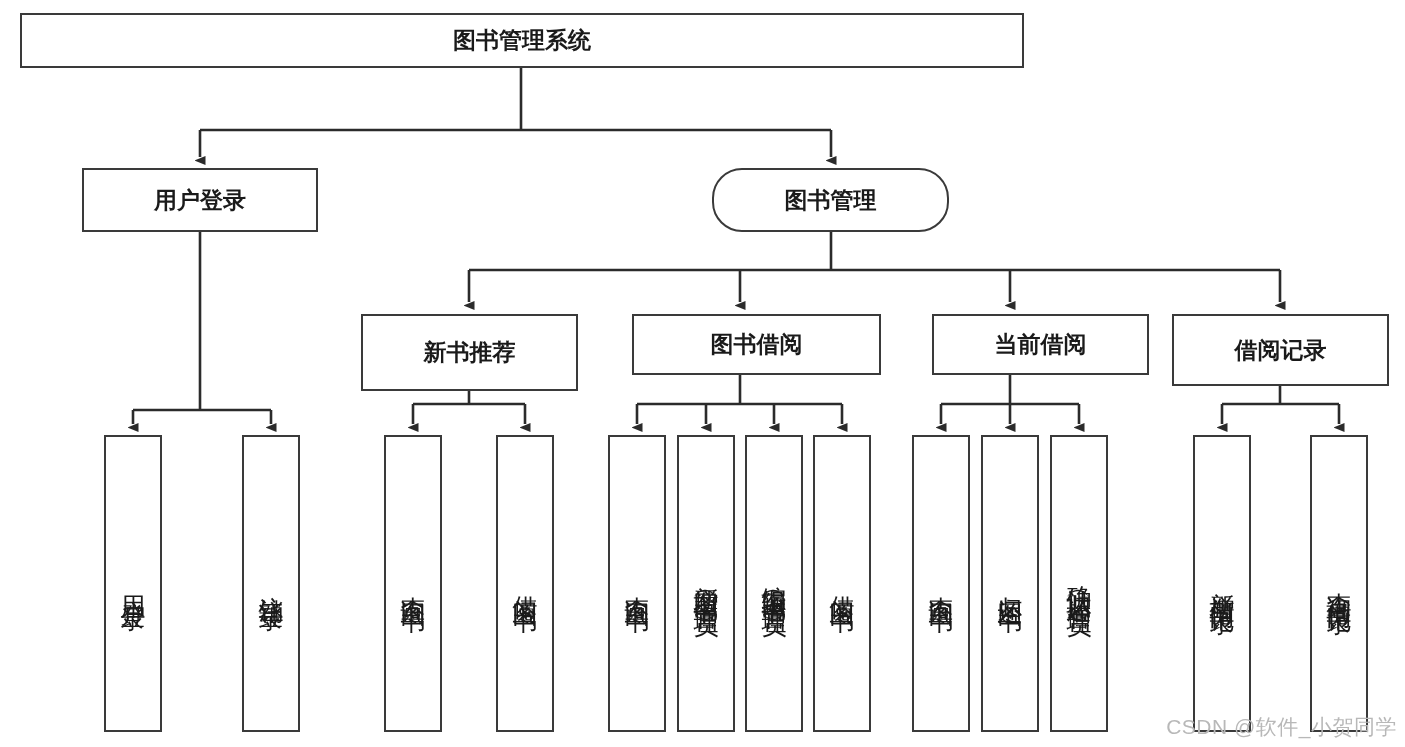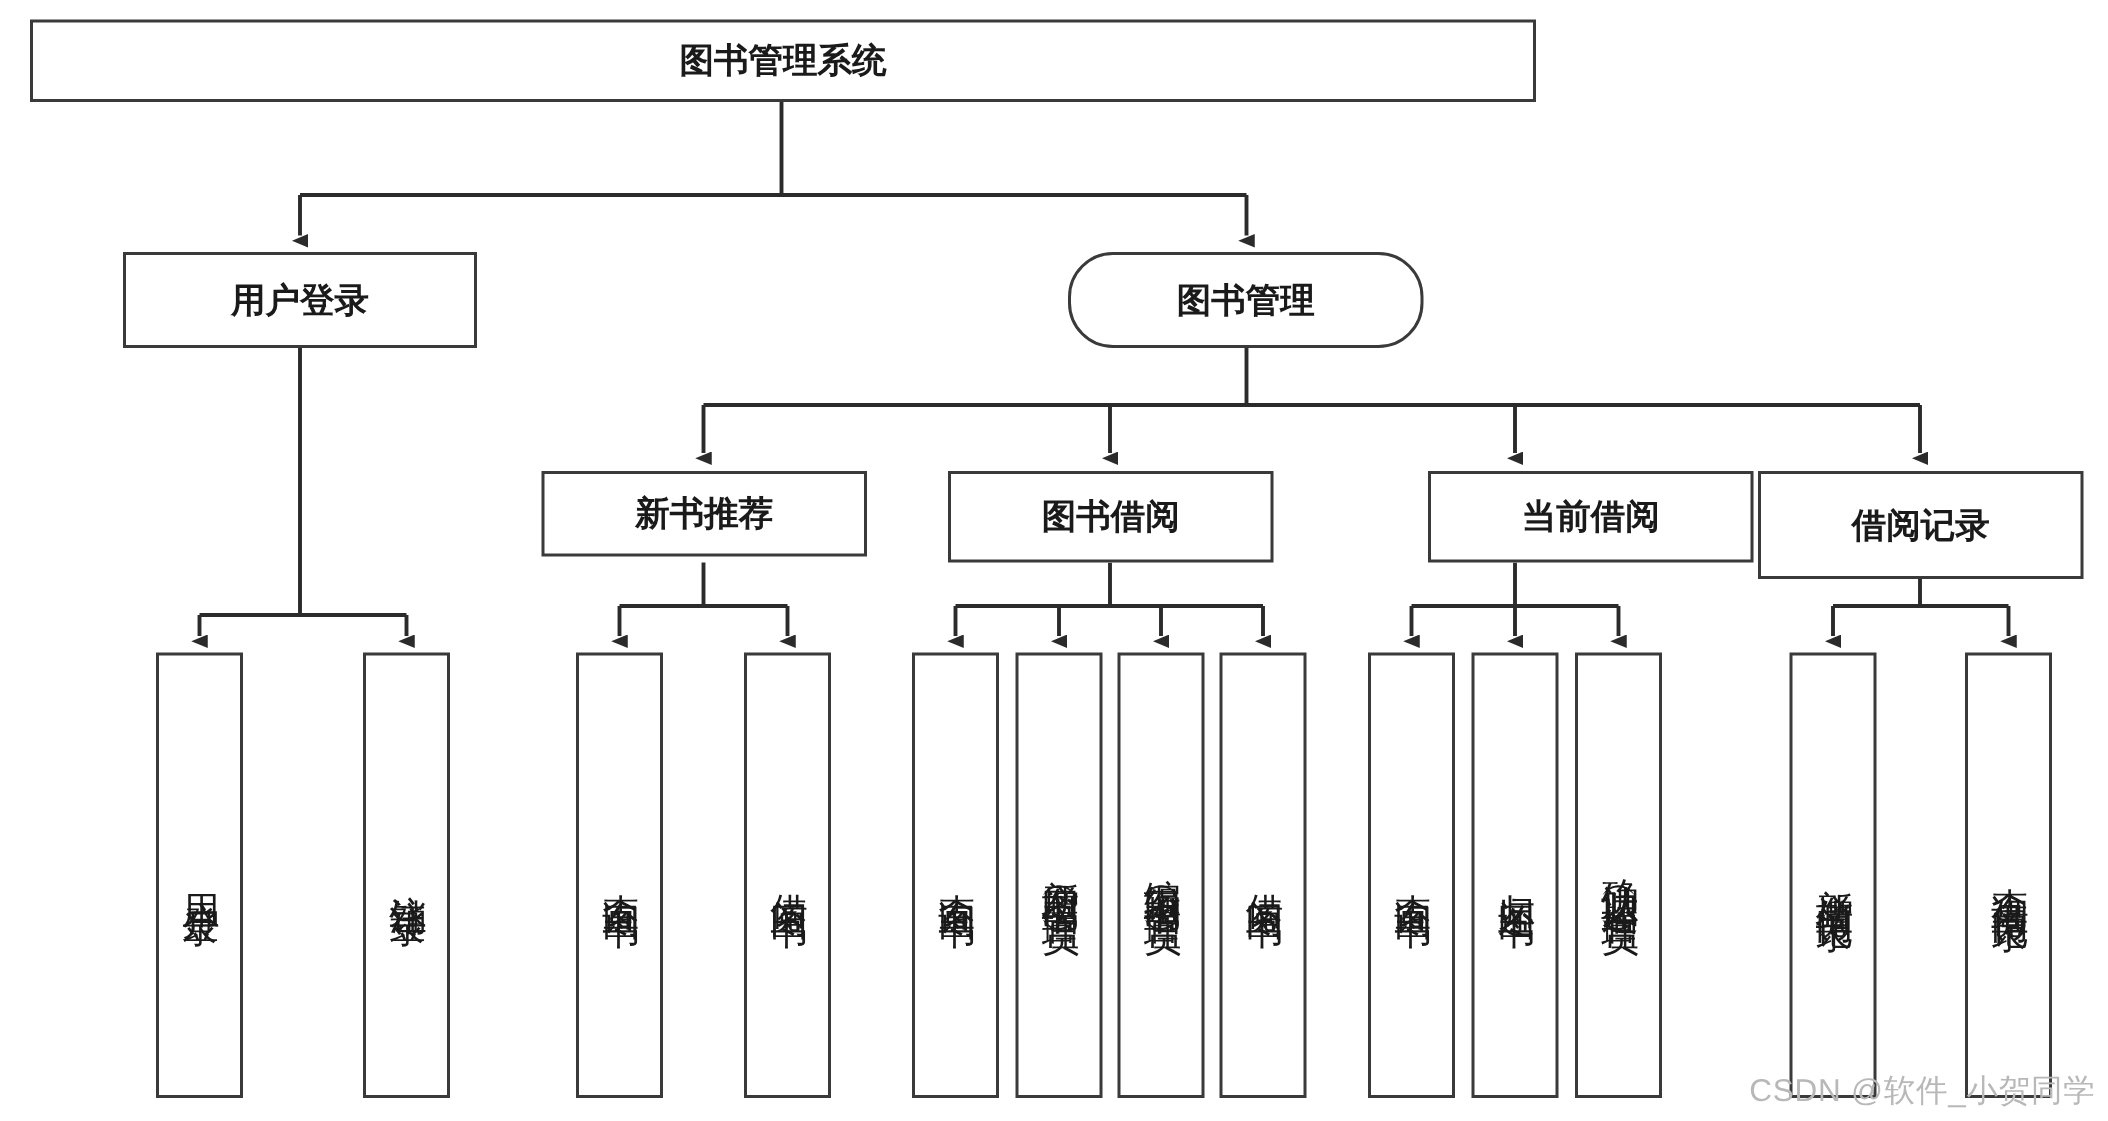--- a/index.html
+++ b/index.html
@@ -132,27 +132,27 @@
     <span class="label">图书管理系统</span>
   </div>
 
   <div class="node horiz" style="left:82px; top:168px; width:236px; height:64px;">
     <span class="label">用户登录</span>
   </div>
   <div class="node horiz" style="left:712px; top:168px; width:237px; height:64px;border-radius:30px;">
     <span class="label">图书管理</span>
   </div>
 
-  <div class="node horiz" style="left:361px; top:314px; width:217px; height:57px;">
+  <div class="node horiz" style="left:361px; top:314px; width:217px; height:77px;">
     <span class="label">新书推荐</span>
   </div>
-  <div class="node horiz" style="left:632px; top:314px; width:217px; height:61px;">
+  <div class="node horiz" style="left:632px; top:314px; width:249px; height:61px;">
     <span class="label">图书借阅</span>
   </div>
-  <div class="node horiz" style="left:952px; top:314px; width:217px; height:61px;">
+  <div class="node horiz" style="left:932px; top:314px; width:217px; height:61px;">
     <span class="label">当前借阅</span>
   </div>
   <div class="node horiz" style="left:1172px; top:314px; width:217px; height:72px;">
     <span class="label">借阅记录</span>
   </div>
 
   <div class="node vert" style="left:104px; top:435px; width:58px; height:297px;">
     <span class="label">用户登录</span>
   </div>
   <div class="node vert" style="left:242px; top:435px; width:58px; height:297px;">

